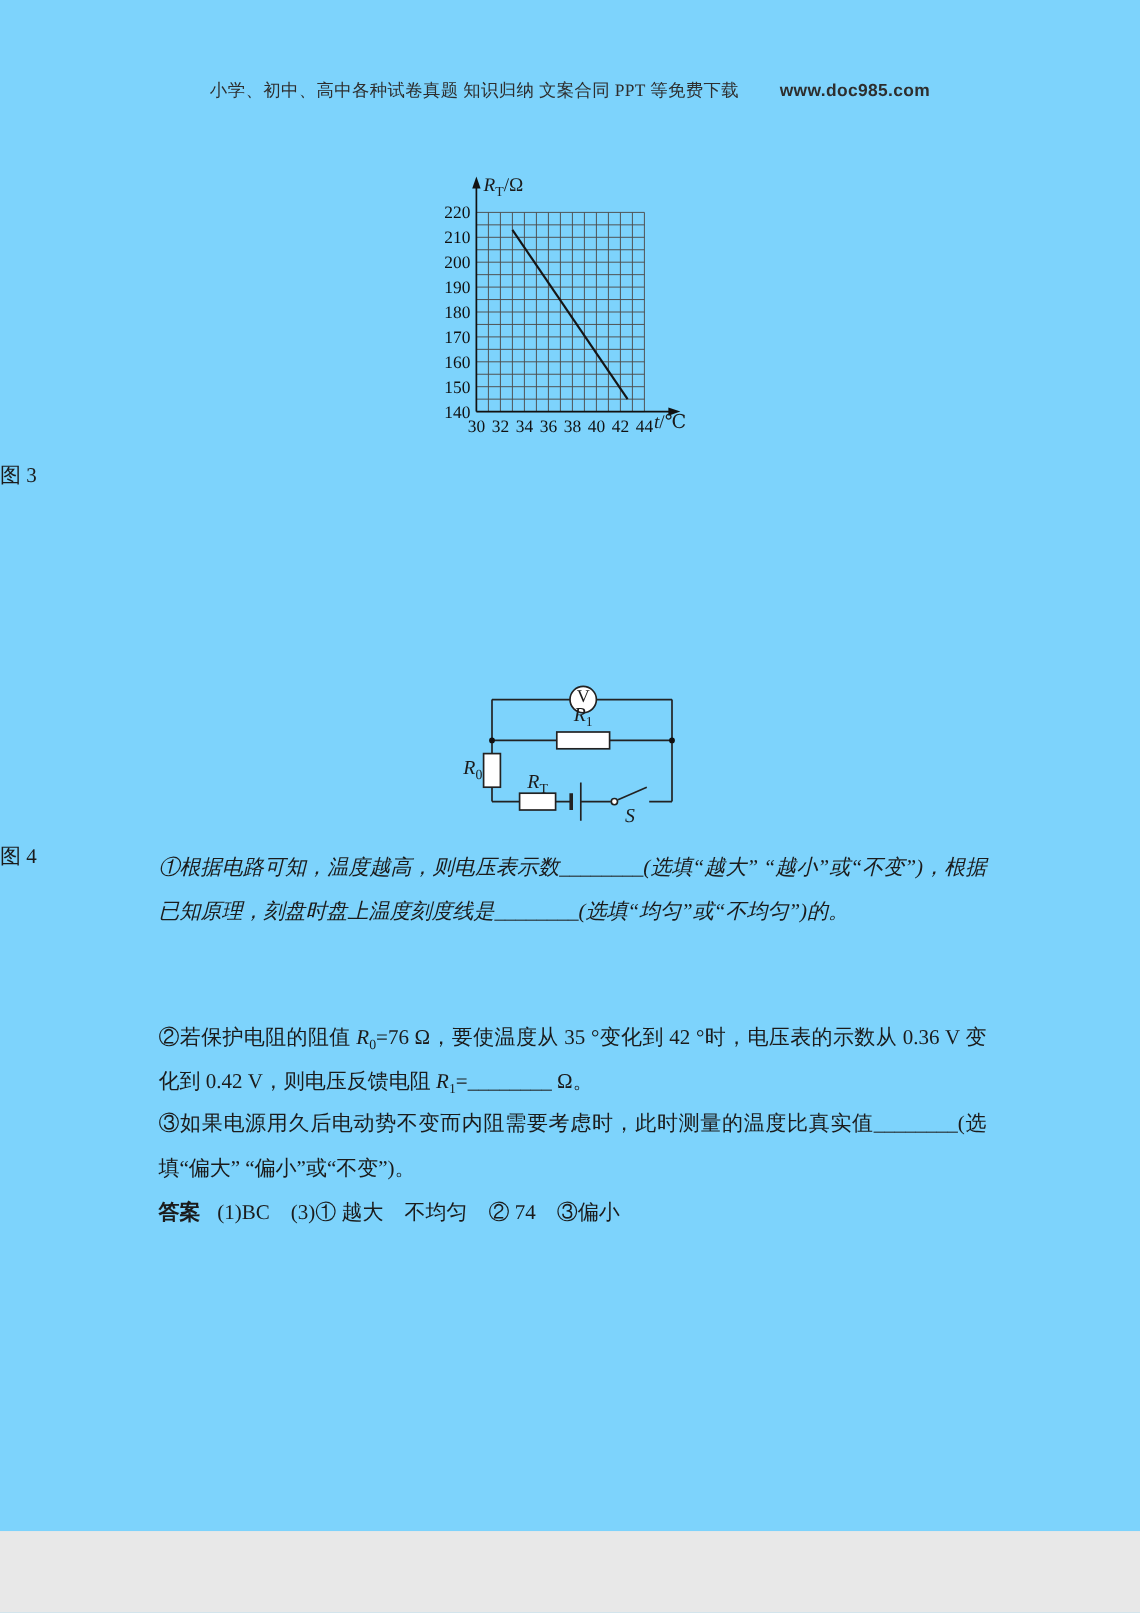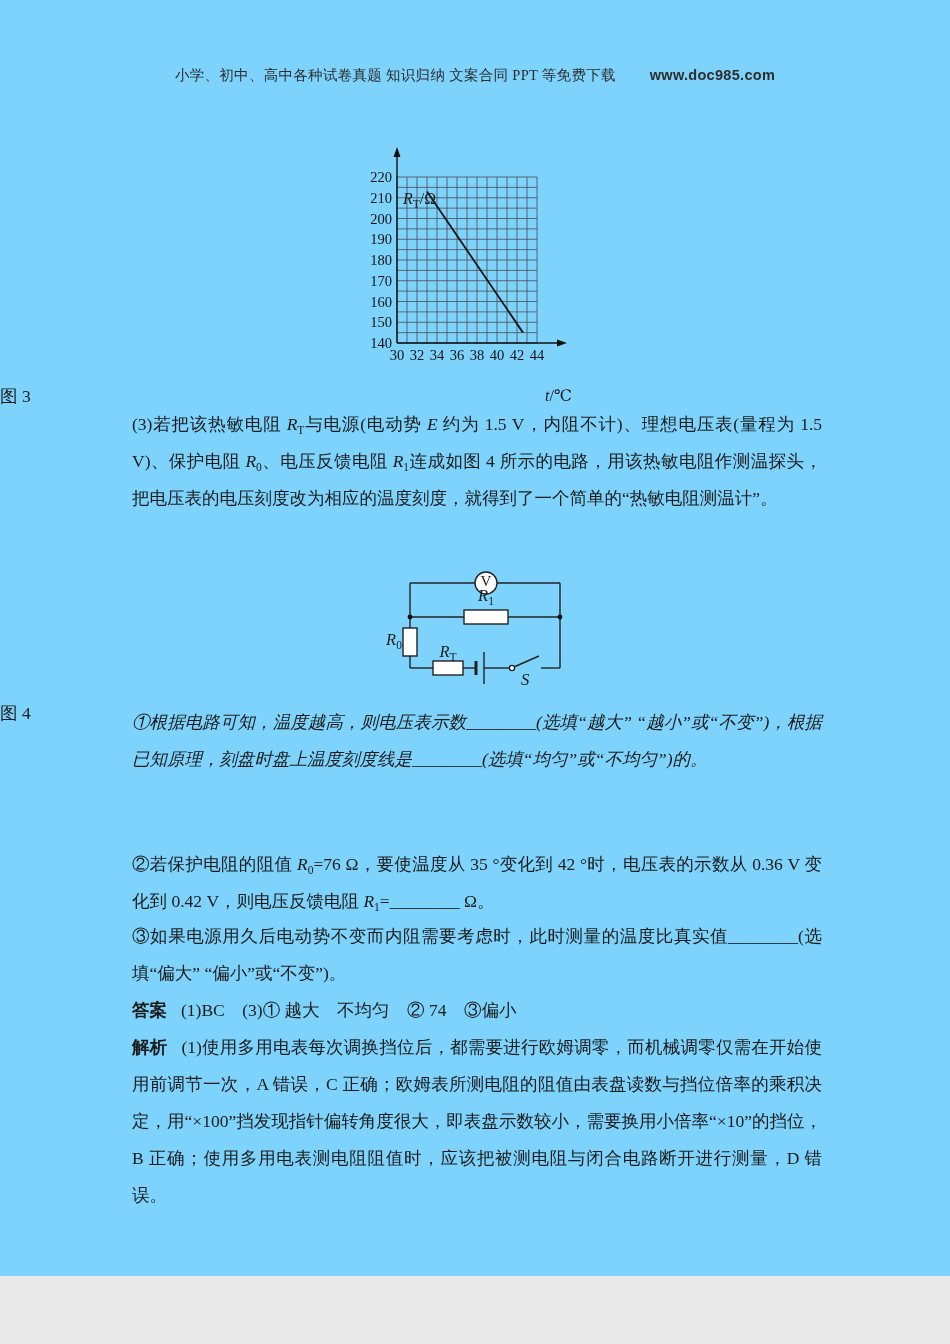--- a/index.html
+++ b/index.html
@@ -7,21 +7,21 @@
     position:relative;width:950px;height:1276px;background:#7dd3fc;overflow:hidden;
     font-family:"Liberation Serif","DejaVu Serif",serif;color:#1b1b1b;margin:0 auto;
   }
   
   .hdr{position:absolute;top:66px;left:0;width:100%;text-align:center;
        font-size:14.5px;color:#2e2e2e;letter-spacing:.3px;white-space:nowrap;}
   .hdr .url{margin-left:30px;font-family:"Liberation Sans","DejaVu Sans",sans-serif;font-weight:600;}
   
   .fig{position:absolute;}
   .cap{position:absolute;left:0;width:944px;font-size:17.5px;}
-  .axis-label{position:absolute;font-size:16px;white-space:nowrap;margin-top:44px;}
+  .axis-label{position:absolute;font-size:16px;white-space:nowrap;}
   
   .para{position:absolute;left:132px;width:690px;font-size:17.5px;line-height:37px;
         text-align:justify;text-justify:inter-ideograph;}
   i{font-style:italic;}
   sub{font-size:11.5px;line-height:0;vertical-align:-4px;}
   .hei{font-family:"Liberation Sans","DejaVu Sans",sans-serif;font-weight:700;margin-right:14px;}
   
   .grid{stroke:#4d4d4d;stroke-width:.8;fill:none;}
   .axis{stroke:#111;stroke-width:1.4;fill:none;}
   .arrow{fill:#111;stroke:none;}
@@ -101,21 +101,20 @@
         <text class="yt" x="37" y="85.5">200</text>
         <text class="yt" x="37" y="64.75">210</text>
         <text class="yt" x="37" y="44">220</text>
         <polyline class="dline" points="72,53.525 168,194.625"></polyline>
       </svg>
     <div class="axis-label" style="left:48px;top:8px;"><i>R</i><sub>T</sub>/Ω</div>
     <div class="axis-label" style="left:190px;top:204px;"><i>t</i>/℃</div>
   </div>
   <div class="cap" style="top:384px;">图 3</div>
 
-  <div class="para" style="top:406px;">(3)若把该热敏电阻 <i>R</i><sub>T</sub>与电源(电动势 <i>E</i> 约为 1.5 V，内阻不计)、理想电压表(量程为 1.5 V)、保护电阻 <i>R</i><sub>0</sub>、电压反馈电阻 <i>R</i><sub>1</sub>连成如图 4 所示的电路，用该热敏电阻作测温探头，把电压表的电压刻度改为相应的温度刻度，就得到了一个简单的“热敏电阻测温计”。</div>
 
   <div class="fig" style="left:378px;top:556px;width:235px;height:145px;">
     <svg width="235" height="145" viewBox="0 0 235 145">
 
       <line class="wire" x1="32" y1="27" x2="97" y2="27"></line>
       <circle class="comp" cx="108" cy="27" r="11"></circle>
       <line class="wire" x1="119" y1="27" x2="182" y2="27"></line>
 
       <line class="wire" x1="182" y1="27" x2="182" y2="112"></line>
 
@@ -148,17 +147,14 @@
   <div class="cap" style="top:701px;">图 4</div>
 
   <div class="para" style="top:704px;font-style:italic;">①根据电路可知，温度越高，则电压表示数________(选填“越大” “越小”或“不变”)，根据已知原理，刻盘时盘上温度刻度线是________(选填“均匀”或“不均匀”)的。</div>
   <div class="para" style="top:846px;">②若保护电阻的阻值 <i>R</i><sub>0</sub>=76 Ω，要使温度从 35 °变化到 42 °时，电压表的示数从 0.36 V 变化到 0.42 V，则电压反馈电阻 <i>R</i><sub>1</sub>=________ Ω。</div>
   <div class="para" style="top:918px;">③如果电源用久后电动势不变而内阻需要考虑时，此时测量的温度比真实值________(选填“偏大” “偏小”或“不变”)。</div>
 
   <div class="para" style="top:992px;">
     <b class="hei">答案</b><span>(1)BC　(3)① 越大　不均匀　② 74　③偏小</span>
   </div>
 
-  <div class="para" style="top:1029px;">
-    <b class="hei">解析</b><span>(1)使用多用电表每次调换挡位后，都需要进行欧姆调零，而机械调零仅需在开始使用前调节一次，A 错误，C 正确；欧姆表所测电阻的阻值由表盘读数与挡位倍率的乘积决定，用“×100”挡发现指针偏转角度很大，即表盘示数较小，需要换用小倍率“×10”的挡位，B 正确；使用多用电表测电阻阻值时，应该把被测电阻与闭合电路断开进行测量，D 错误。</span>
-  </div>
 
 </div>
 
 </body></html>

